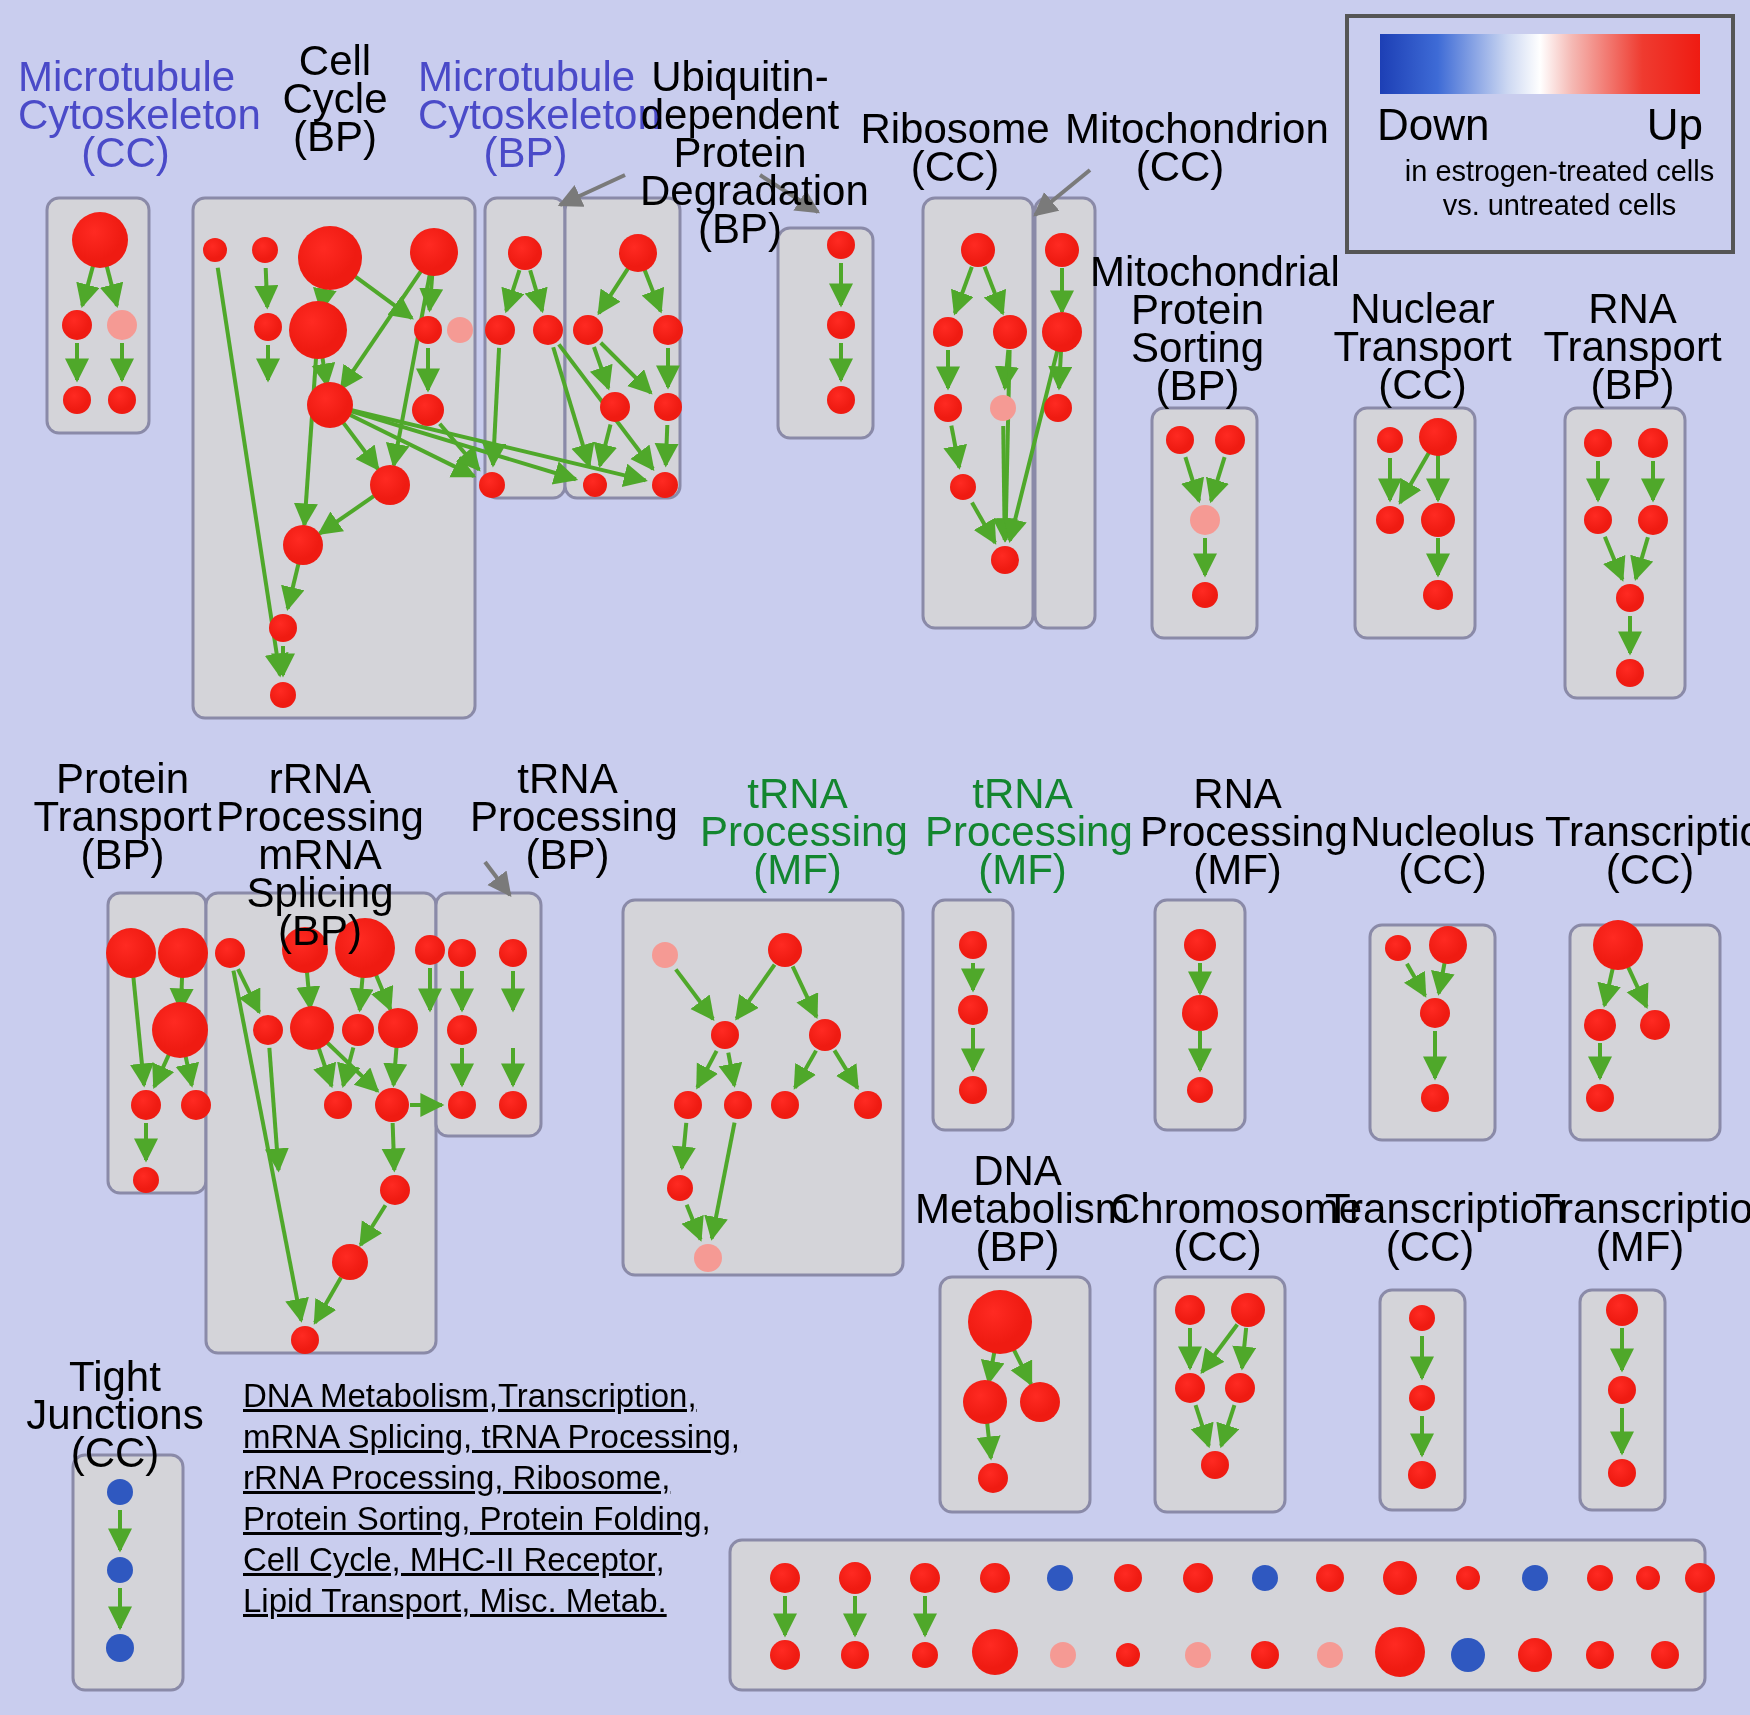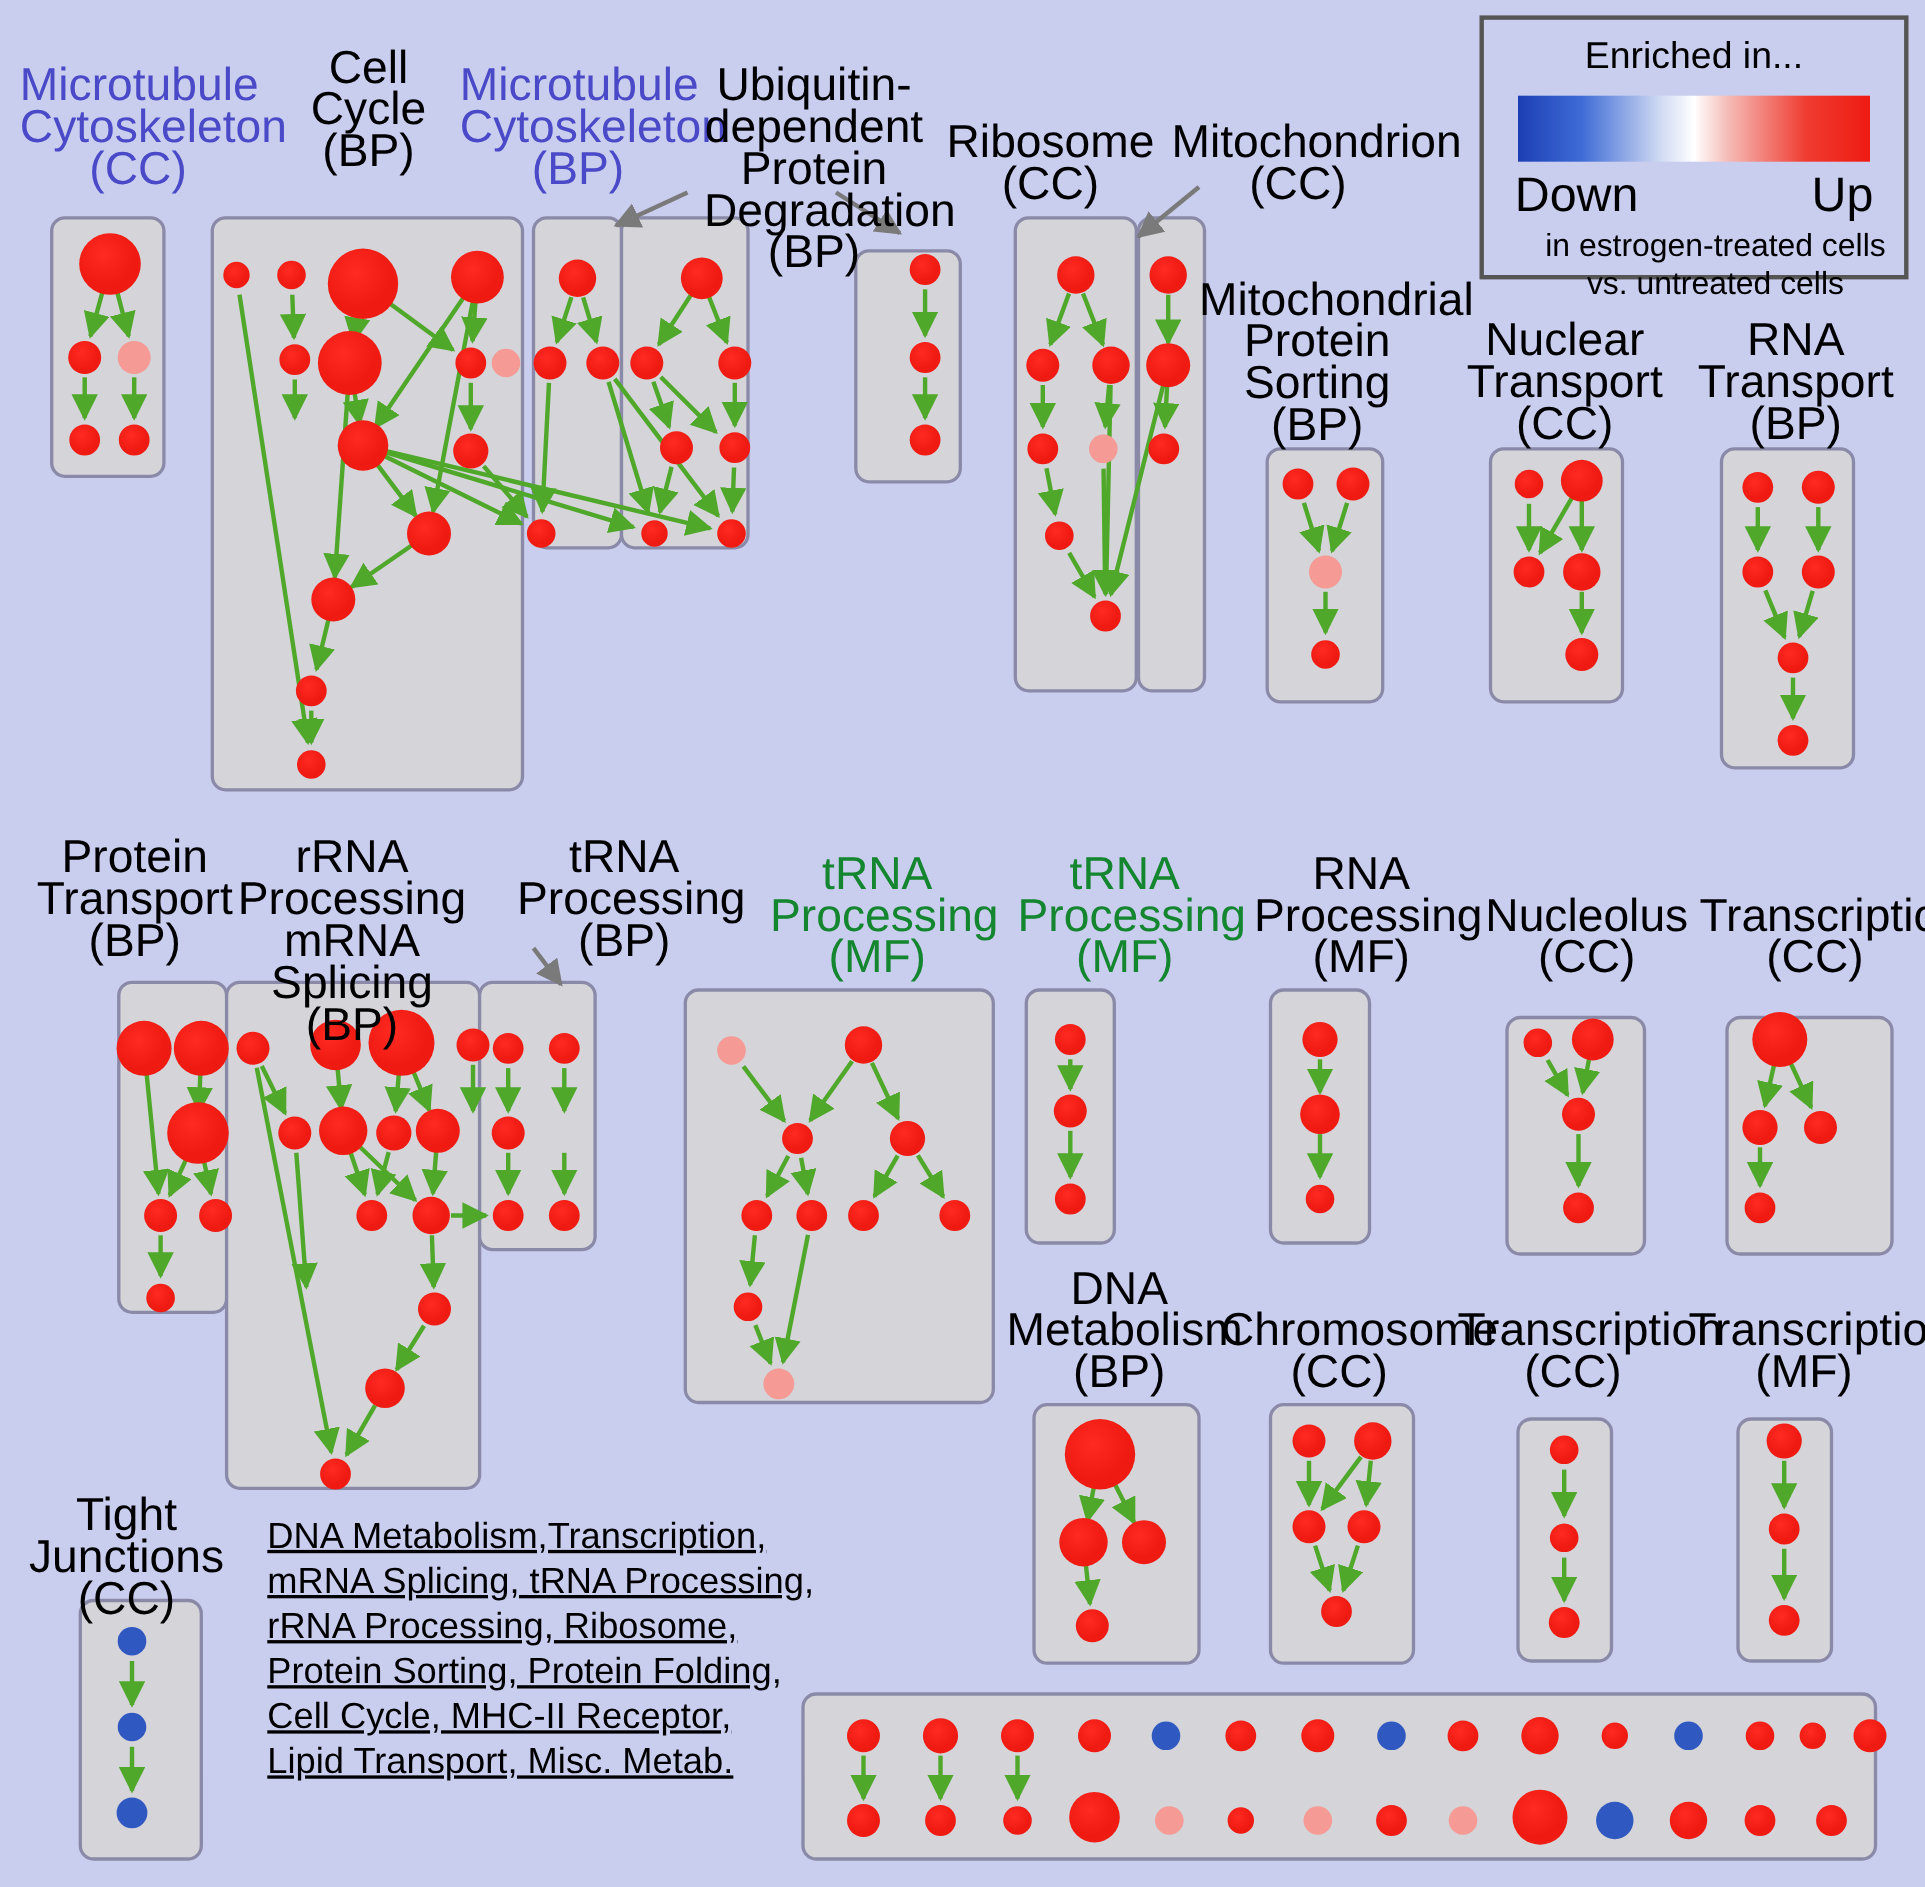--- a/index.html
+++ b/index.html
@@ -449,21 +449,20 @@
     </div>
 
   <div class="blockcaption" style="left:243px;top:1375px;width:520px;">DNA Metabolism,Transcription,
 mRNA Splicing, tRNA Processing,
 rRNA Processing, Ribosome,
 Protein Sorting, Protein Folding,
 Cell Cycle, MHC-II Receptor,
 Lipid Transport, Misc. Metab.</div>
 
   <div class="legend" style="left:1345px;top:14px;width:390px;height:240px;">
-    <div class="title">Enriched in...</div>
     <div class="bar" style="width:320px;"></div>
     <div class="ends">
       <span>Down</span>
       <span>Up</span>
     </div>
     <div class="sub">in estrogen-treated cells
 vs. untreated cells</div>
   </div>
 </div>
 

